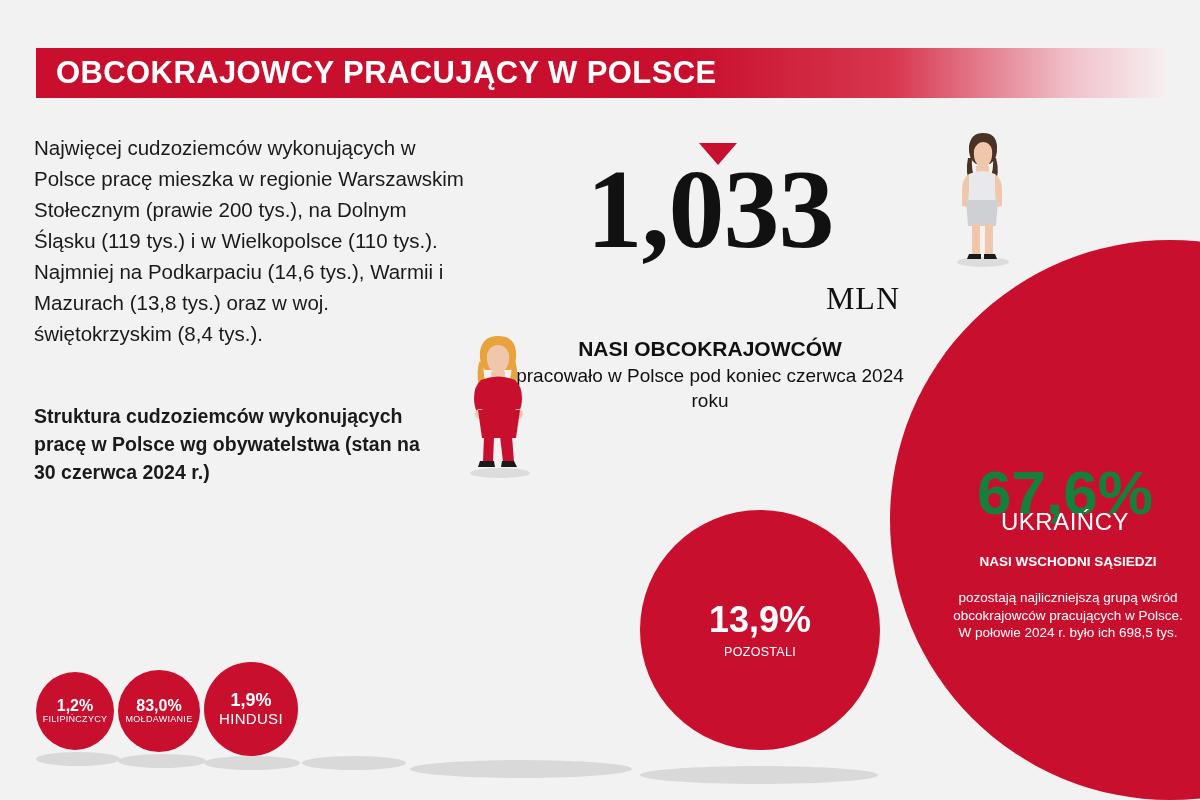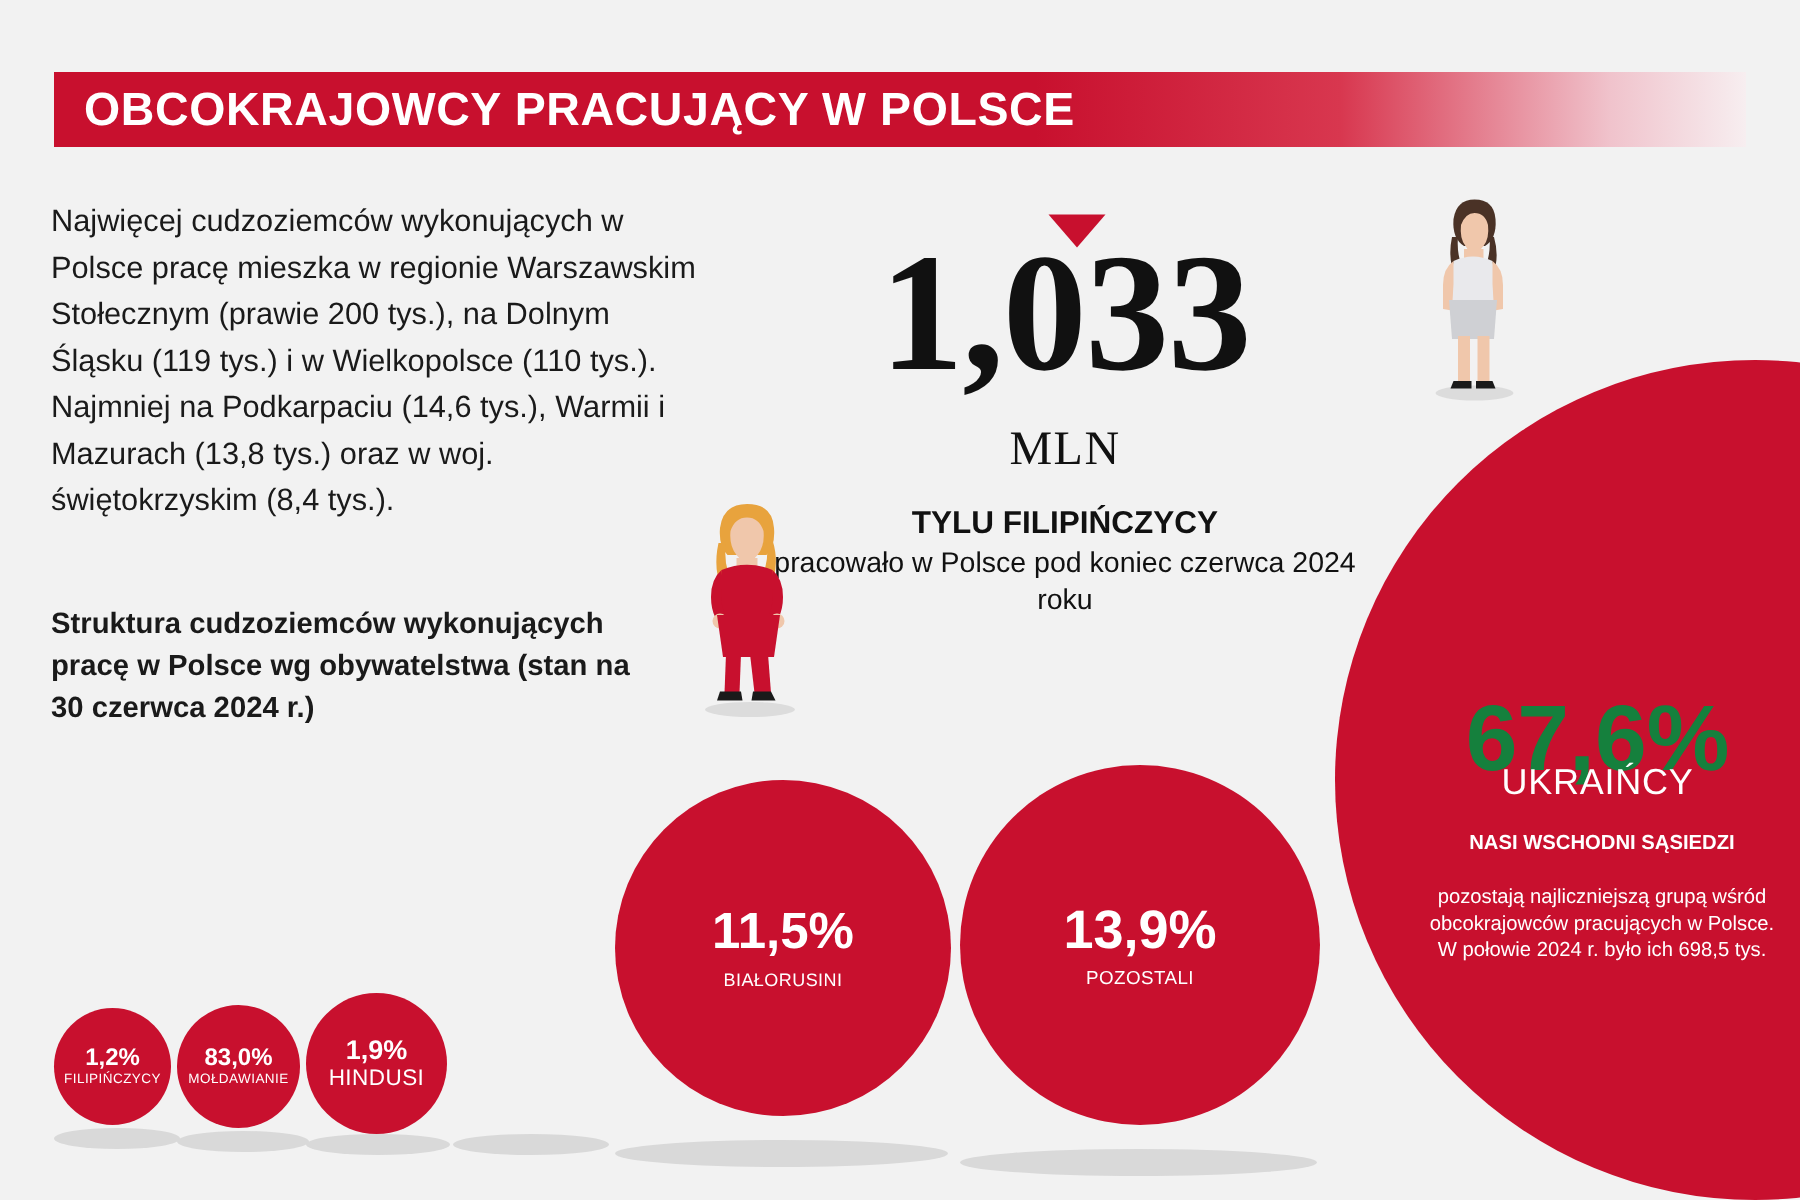--- a/index.html
+++ b/index.html
@@ -87,21 +87,21 @@
     font-weight: bold;
     color: #111111;
     letter-spacing: -1px;
     line-height: 118px;
   }
   .mln {
     position: absolute;
     left: 520px;
     top: 280px;
     width: 380px;
-    text-align: center;
+    text-align: right;
     font-family: "Liberation Serif", serif;
     font-size: 32px;
     color: #111111;
     letter-spacing: 1px;
   }
   .bignum-caption-strong {
     position: absolute;
     left: 500px;
     top: 337px;
     width: 420px;
@@ -214,21 +214,21 @@
 
   <div class="ukr-circle"></div>
   <div class="ukr-pct">67,6%</div>
   <div class="ukr-label">UKRAIŃCY</div>
   <div class="ukr-desc-strong">NASI WSCHODNI SĄSIEDZI</div>
   <div class="ukr-desc">pozostają najliczniejszą grupą wśród obcokrajowców pracujących w Polsce. W połowie 2024 r. było ich 698,5 tys.</div>
 
   <div class="triangle"></div>
   <div class="bignum">1,033</div>
   <div class="mln">MLN</div>
-  <div class="bignum-caption-strong">TYLU FILIPIŃCZYCY</div>
+  <div class="bignum-caption-strong">NASI OBCOKRAJOWCÓW</div>
   <div class="bignum-caption">pracowało w Polsce pod koniec czerwca 2024 roku</div>
 
   <div class="shadow-ellipse" style="left:36px; top:752px; width:84px; height:14px;"></div>
   <div class="bubble" style="left:36px; top:672px; width:78px; height:78px;">
     <div class="pct" style="font-size:16px;">1,2%</div>
     <div class="nm" style="font-size:9px;">FILIPIŃCZYCY</div>
   </div>
 
   <div class="shadow-ellipse" style="left:118px; top:754px; width:88px; height:14px;"></div>
   <div class="bubble" style="left:118px; top:670px; width:82px; height:82px;">
@@ -238,24 +238,20 @@
 
   <div class="shadow-ellipse" style="left:204px; top:756px; width:96px; height:14px;"></div>
   <div class="bubble" style="left:204px; top:662px; width:94px; height:94px;">
     <div class="pct" style="font-size:18px;">1,9%</div>
     <div class="nm" style="font-size:15px;">HINDUSI</div>
   </div>
 
   <div class="shadow-ellipse" style="left:302px; top:756px; width:104px; height:14px;"></div>
 
   <div class="shadow-ellipse" style="left:410px; top:760px; width:222px; height:18px;"></div>
-  <div class="bubble" style="left:410px; top:520px; width:224px; height:224px;">
-    <div class="pct" style="font-size:34px;">11,5%</div>
-    <div class="nm" style="font-size:12px; margin-top:6px;">BIAŁORUSINI</div>
-  </div>
 
   <div class="shadow-ellipse" style="left:640px; top:766px; width:238px; height:18px;"></div>
   <div class="bubble" style="left:640px; top:510px; width:240px; height:240px;">
     <div class="pct" style="font-size:36px;">13,9%</div>
     <div class="nm" style="font-size:12.5px; margin-top:6px;">POZOSTALI</div>
   </div>
 
   <svg class="person" style="left:935px; top:128px;" width="90" height="140" viewBox="0 0 90 140">
     <ellipse cx="48" cy="134" rx="26" ry="5" fill="#dcdcdc"></ellipse>
     <path d="M34 18 q2 -13 14 -13 q13 0 14 13 q1 13 -7 18 l-14 0 q-8 -5 -7 -18 z" fill="#4a3226"></path>

